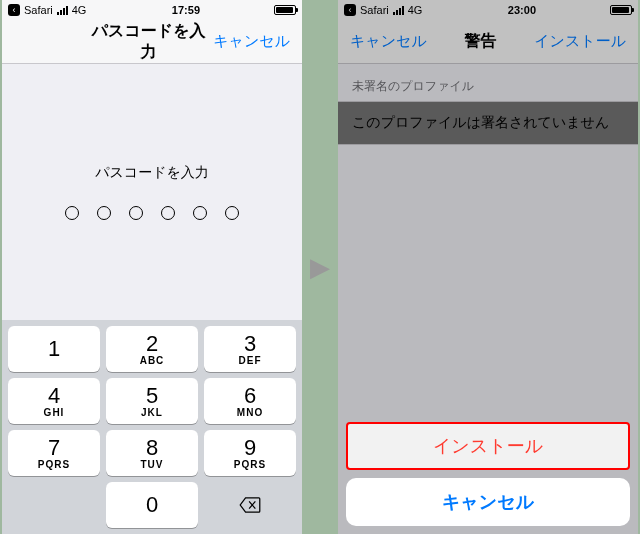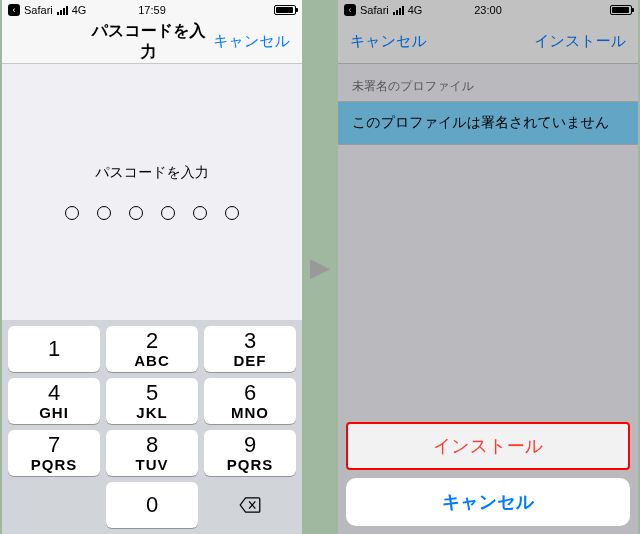--- a/index.html
+++ b/index.html
@@ -1,20 +1,20 @@
 <!DOCTYPE html>
 <html><head>
 <meta charset="utf-8">
 <style>
   * { margin: 0; padding: 0; box-sizing: border-box; font-family: -apple-system, "Helvetica Neue", Arial, sans-serif; }
   body { width: 640px; height: 534px; background: #9fb89f; display: flex; align-items: center; justify-content: center; gap: 8px; }
   .phone { width: 300px; height: 534px; background: #efeff4; position: relative; overflow: hidden; display: flex; flex-direction: column; }
   .status-bar { height: 20px; background: #f7f7f8; display: flex; align-items: center; padding: 0 6px; font-size: 11px; font-weight: 500; color: #000; }
   .status-left { display: flex; align-items: center; gap: 4px; flex: 1; }
-  .status-center { flex: 1; text-align: center; font-weight: 400; }
+  .status-center { flex: 1; text-align: right; font-weight: 700; }
   .status-right { flex: 1; display: flex; justify-content: flex-end; align-items: center; gap: 4px; }
   .back-chip { display:inline-flex; align-items:center; justify-content:center; width:12px; height:12px; background:#000; color:#fff; border-radius:3px; font-size:9px; }
   .signal { display: inline-flex; gap: 1px; align-items: flex-end; }
   .signal span { width: 2px; background: #000; }
   .signal span:nth-child(1){height:3px} .signal span:nth-child(2){height:5px}
   .signal span:nth-child(3){height:7px} .signal span:nth-child(4){height:9px}
   .battery { width: 22px; height: 10px; border: 1px solid #000; border-radius: 2px; position: relative; }
   .battery::after { content:""; position:absolute; right:-3px; top:2px; width:2px; height:4px; background:#000; border-radius:0 1px 1px 0;}
   .battery-fill { position:absolute; left:1px; top:1px; bottom:1px; width:85%; background:#000; border-radius:1px;}
   .nav-bar { height: 44px; background: #f7f7f8; border-bottom: 1px solid #c8c7cc; display: flex; align-items: center; justify-content: space-between; padding: 0 12px; }
@@ -24,26 +24,26 @@
   .nav-spacer { min-width: 70px; }
   .content { flex: 1; display: flex; flex-direction: column; }
   .passcode-area { flex: 1; display: flex; flex-direction: column; align-items: center; justify-content: center; gap: 24px; background: #efeff4; }
   .passcode-label { font-size: 14px; color: #000; }
   .dots { display: flex; gap: 18px; }
   .dot { width: 14px; height: 14px; border: 1px solid #000; border-radius: 50%; }
   .keypad { background: #d1d4d9; display: grid; grid-template-columns: repeat(3,1fr); gap: 6px; padding: 6px; }
   .key { background: #fff; border-radius: 6px; height: 46px; display: flex; flex-direction: column; align-items: center; justify-content: center; box-shadow: 0 1px 0 rgba(0,0,0,0.3); }
   .key.blank { background: transparent; box-shadow: none; }
   .key-num { font-size: 22px; font-weight: 400; color: #000; line-height: 1; }
-  .key-sub { font-size: 15px; letter-spacing: 1px; color: #000; font-weight: 600; }
+  .key-sub { font-size: 10px; letter-spacing: 1px; color: #000; font-weight: 600; }
   .arrow { color: #999; font-size: 26px; }
   
   .dimmed { filter: brightness(0.78); }
   .section-header { font-size: 12px; color: #6d6d72; padding: 14px 14px 6px; }
-  .row { background:#7dd3fc; border-top:1px solid #c8c7cc; border-bottom:1px solid #c8c7cc; padding: 12px 14px; font-size: 14px; color:#000; }
+  .row { background:#737373; border-top:1px solid #c8c7cc; border-bottom:1px solid #c8c7cc; padding: 12px 14px; font-size: 14px; color:#000; }
   .sheet { position:absolute; left:0; right:0; bottom:0; padding: 8px; display:flex; flex-direction:column; gap:8px; }
   .sheet-btn { background:#f9f9f9; border-radius:10px; height:48px; display:flex; align-items:center; justify-content:center; font-size:18px; }
   .sheet-btn.install { color:#ff3b30; border:2px solid #ff0000; border-radius:4px; background:#f2f2f2;}
   .sheet-btn.cancel { color:#007aff; font-weight:600; background:#fff;}
   .backspace-svg { width:22px; height:16px; }
 </style>
 </head>
 <body>
 
 <div class="phone">
@@ -152,20 +152,21 @@
       </div>
       <div class="status-center">23:00</div>
       <div class="status-right">
         <span class="battery">
             <span class="battery-fill"></span>
           </span>
       </div>
     </div>
     <div class="nav-bar">
       <div class="nav-btn left">キャンセル</div>
+      <div class="nav-title">警告</div>
       <div class="nav-btn">インストール</div>
     </div>
     <div class="content" style="background:#efeff4;">
       <div class="section-header">未署名のプロファイル</div>
       <div class="row">このプロファイルは署名されていません</div>
     </div>
   </div>
   <div class="sheet">
     <div class="sheet-btn install">インストール</div>
     <div class="sheet-btn cancel">キャンセル</div>

